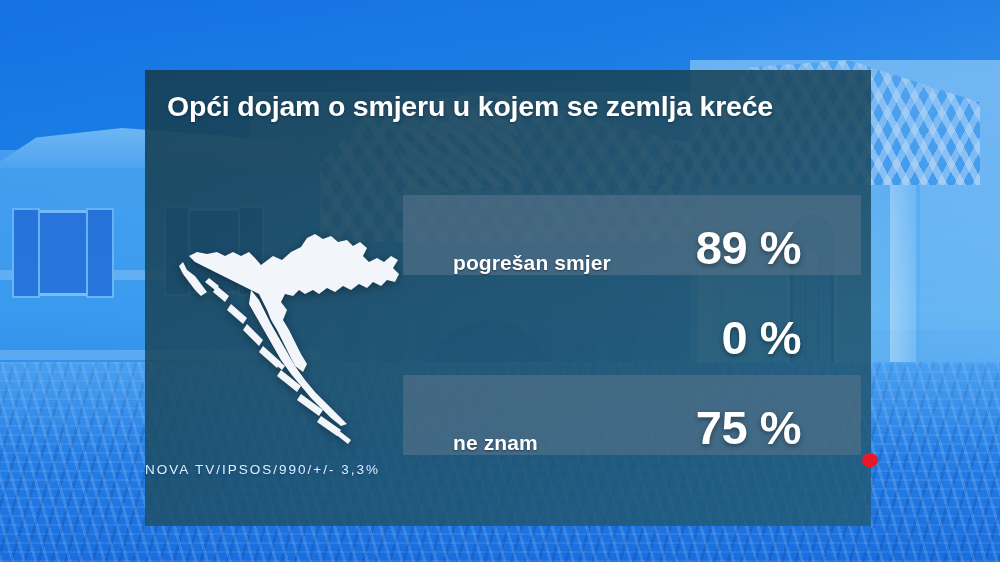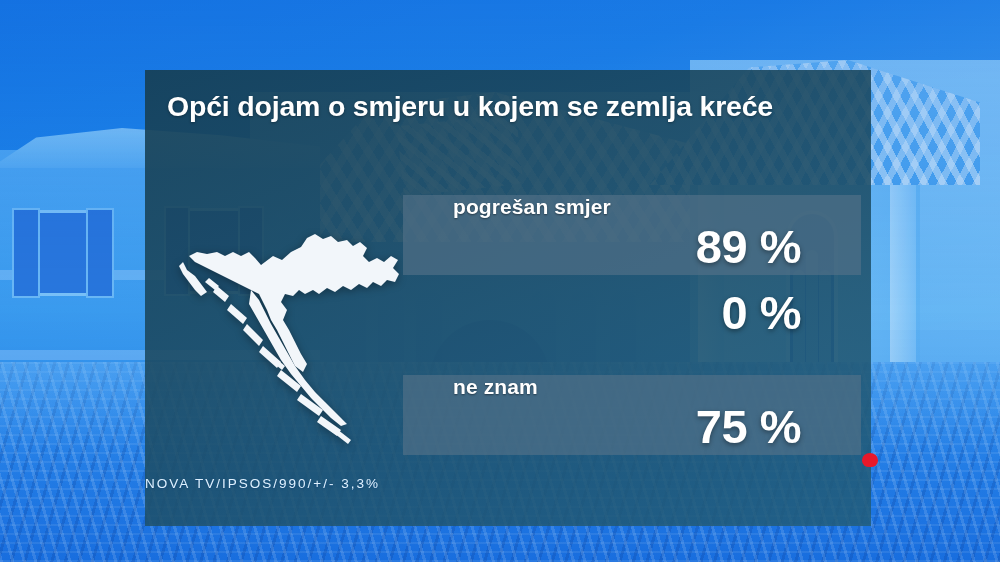--- a/index.html
+++ b/index.html
@@ -133,23 +133,22 @@
   }
 
   
   .map{ position:absolute; left:10px; top:120px; width:260px; height:260px; }
   .map svg{ width:100%; height:100%; display:block;
             filter:drop-shadow(0 2px 4px rgba(0,0,0,.35)); }
 
   
   .rows{ position:absolute; left:258px; top:125px; width:458px; }
   .row{
-    position:relative; height:80px; display:flex; align-items:flex-start;
+    position:relative; height:80px; display:flex; align-items:flex-end;
     padding:0 18px 0 50px;
-    flex-direction:column;
   }
   .row.filled{ background:rgba(86,115,137,.62); }
   .row.spacer{ height:10px; }
   .row .label{
     color:#ffffff; font-size:21px; font-weight:bold; letter-spacing:.1px;
     text-shadow:0 1px 2px rgba(0,0,0,.45);
     flex:0 0 auto;
   }
   .row .value{
     margin-left:auto; color:#ffffff; font-size:47px; font-weight:bold;
@@ -158,21 +157,21 @@
   }
 
   
   .reddot{
     position:absolute; left:862px; top:453px; width:16px; height:14px;
     background:#e8182a; border-radius:50% 50% 45% 45%;
   }
 
   
   .source{
-    position:absolute; left:145px; top:476px;
+    position:absolute; left:145px; top:462px;
     color:#dff1ff; font-size:13.5px; letter-spacing:2.0px; font-weight:normal;
     text-shadow:0 1px 2px rgba(10,60,120,.55);
   }
 </style>
 </head>
 <body>
 
 <div class="stage">
 
   <div class="bg">

